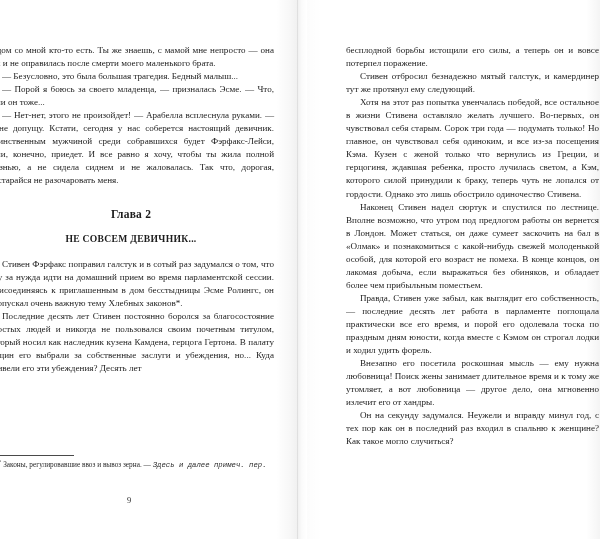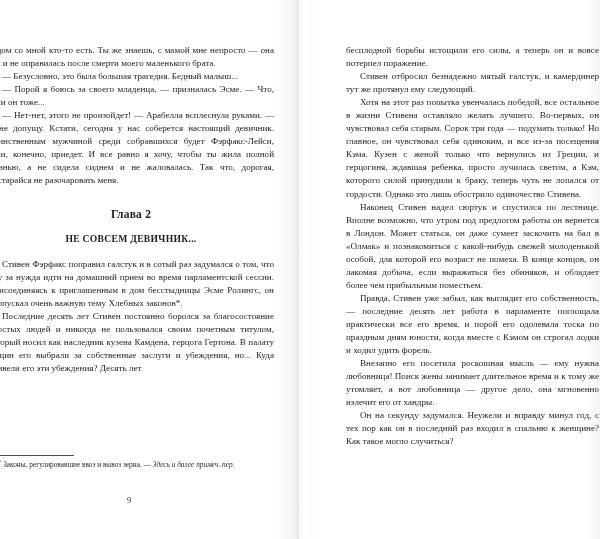--- a/index.html
+++ b/index.html
@@ -123,21 +123,21 @@
     background: #4a4a4a;
     margin: 0 0 4px 12px;
   }
   .footnote-text {
     font-size: 7.3px;
     line-height: 10.5px;
     text-align: justify;
     text-indent: 10px;
     color: #2a2a2a;
   }
-  .footnote-text .ital { font-style: italic; }
+  .footnote-text .ital { font-style: italic; font-family: Liberation Mono, monospace; }
 
   
   .folio {
     position: absolute;
     font-size: 8.4px;
     color: #2b2b2b;
     text-align: center;
   }
   .folio-left  { left: 0;  width: 258px; top: 496px; }
   .folio-right { left: 39px; width: 253px; top: 487px; }

